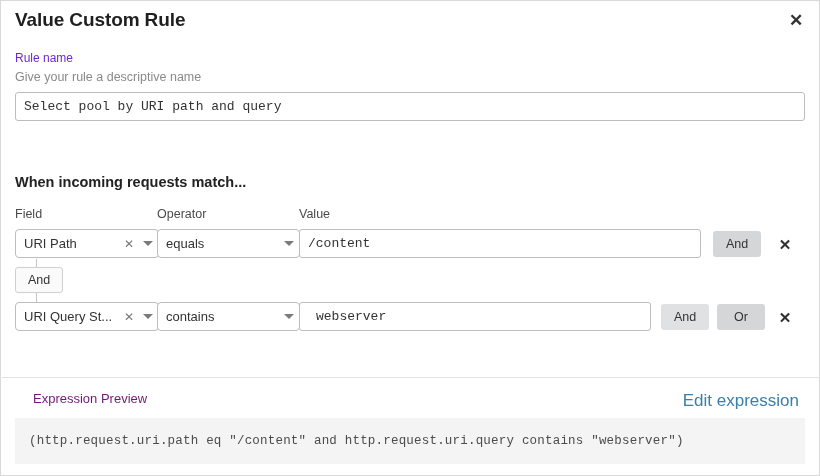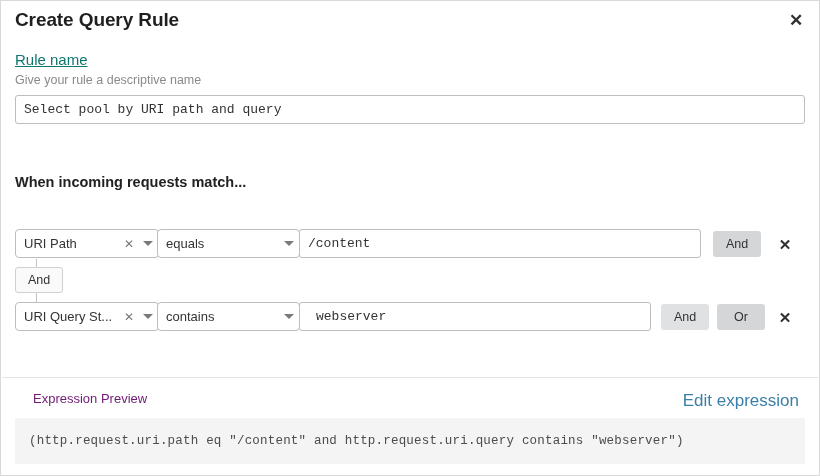--- a/index.html
+++ b/index.html
@@ -42,23 +42,22 @@
   .title {
     position: absolute;
     left: 14px;
     top: 8px;
     font-size: 19px;
     font-weight: bold;
     color: #1f1f1f;
     letter-spacing: -0.1px;
   }
   .label-strong {
-    font-size: 15px;
-    color: #0f766e;
-    text-decoration: underline;
+    font-size: 12px;
+    color: #6d28d9;
   }
   .label-sub {
     font-size: 12.5px;
     color: #8a8a8a;
   }
   .rule-name-block {
     position: absolute;
     left: 14px;
     top: 50px;
     width: 790px;
@@ -278,32 +277,37 @@
     color: #4c4c4c;
     white-space: pre;
     letter-spacing: 0.2px;
   }
 </style>
 </head>
 <body>
 
 <div class="modal">
 
-  <div class="title">Create Query Rule</div>
+  <div class="title">Value Custom Rule</div>
 
   <div class="close-btn">✕</div>
 
   <div class="rule-name-block">
     <span class="label-strong">Rule name</span>
     <span class="label-sub">Give your rule a descriptive name</span>
     <input class="text-input" type="text" value="Select pool by URI path and query" style="">
   </div>
 
   <div class="section-heading">When incoming requests match...</div>
 
+  <div class="col-headers">
+    <span class="ch-field">Field</span>
+    <span class="ch-operator">Operator</span>
+    <span class="ch-value">Value</span>
+  </div>
 
   <div class="cond-row row1">
     <div class="select-box sel-field">
       <span class="sel-label">URI Path</span>
       <span class="sel-clear">✕</span>
       <span class="sel-caret">
           <i class="caret-glyph"></i>
         </span>
     </div>
     <div class="select-box sel-operator">

